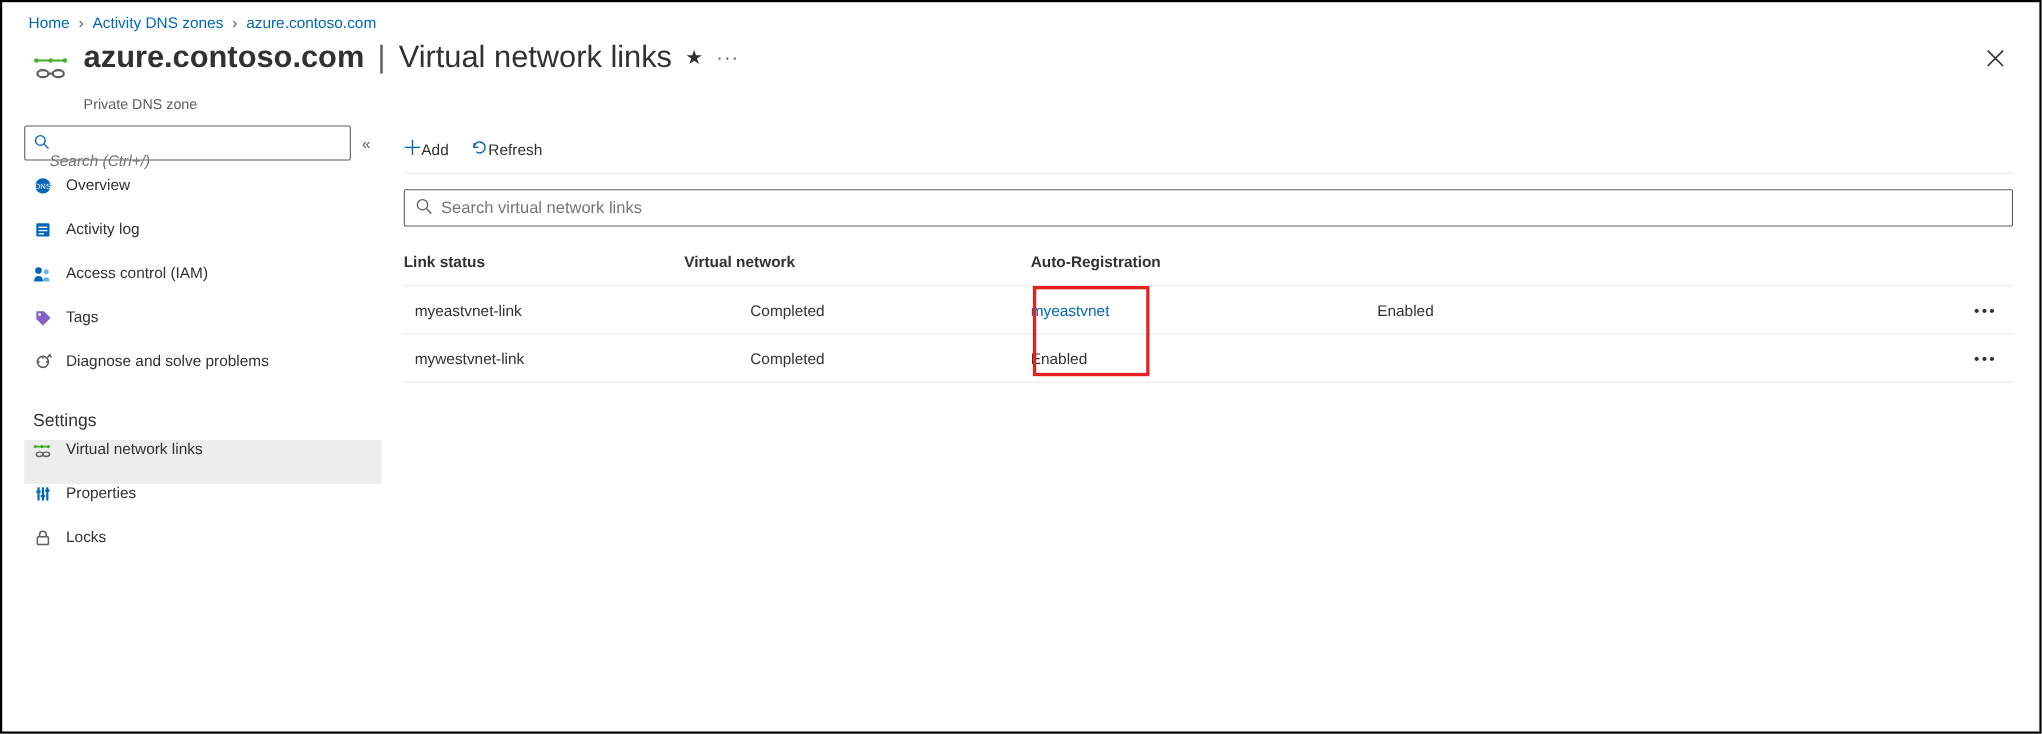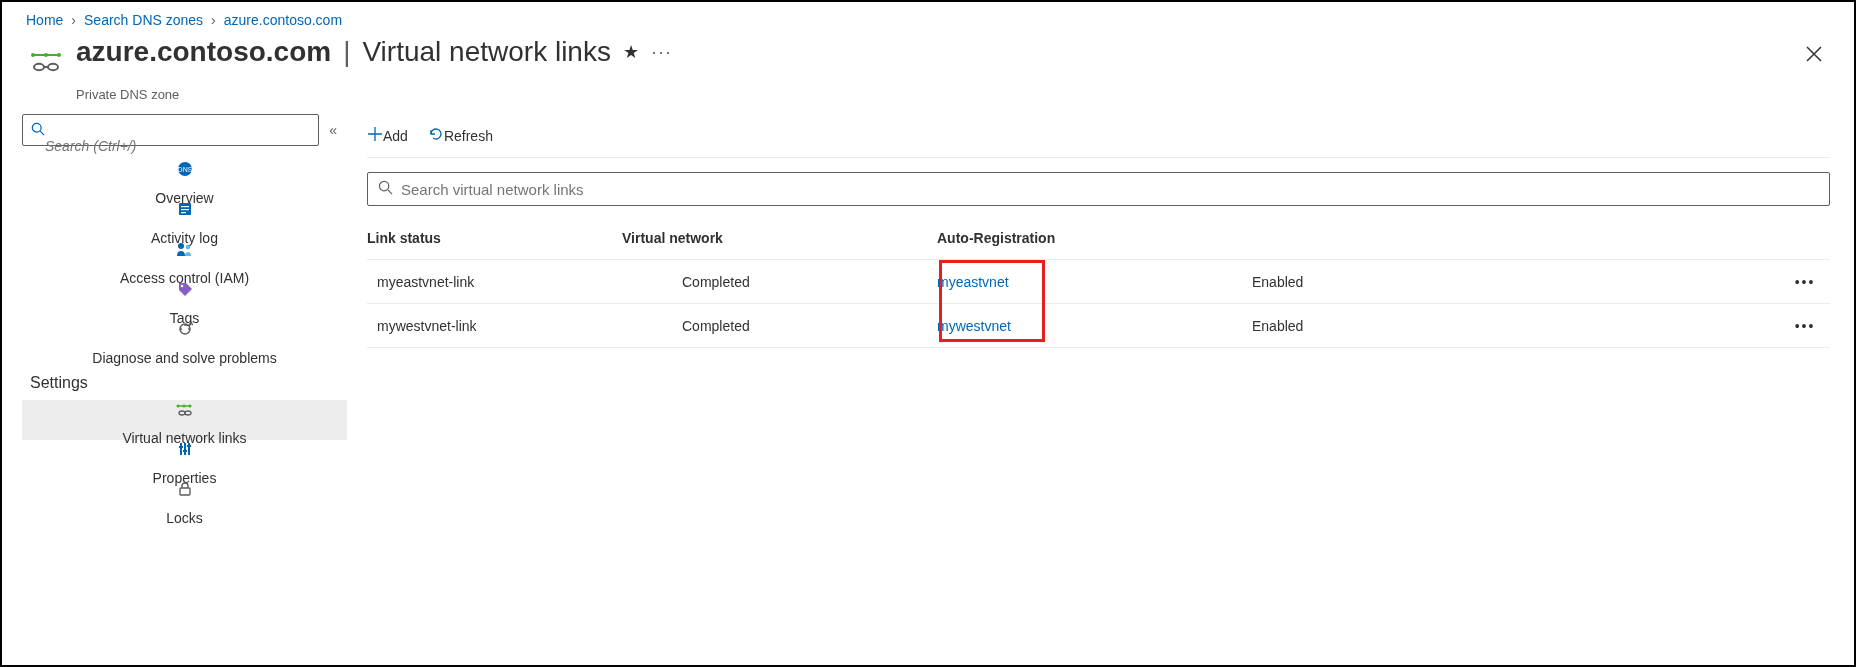--- a/index.html
+++ b/index.html
@@ -30,21 +30,21 @@
   .sidebar { width: 345px; flex-shrink: 0; padding: 0 0 0 20px; }
   .main { flex: 1; padding: 0 24px 0 20px; }
 
   
   .side-search-row { display: flex; align-items: center; gap: 10px; padding-right: 10px; margin-bottom: 14px; }
   .side-search { flex: 1; display: flex; align-items: center; border: 1px solid #605e5c; border-radius: 2px; height: 32px; padding: 0 8px; }
   .side-search input { border: none; outline: none; flex: 1; font-size: 14px; font-style: italic; color: #8b5cf6; background: transparent; margin-top: 32px; }
   .side-collapse { cursor: pointer; font-size: 14px; color: #605e5c; }
 
   
-  .nav-item { display: flex; align-items: center; gap: 12px; height: 40px; padding: 0 8px; cursor: pointer; font-size: 14px; flex-direction: column; }
+  .nav-item { display: flex; align-items: flex-start; gap: 12px; height: 40px; padding: 0 8px; cursor: pointer; font-size: 14px; }
   .nav-item.active { background: #ededed; }
   .nav-icon { width: 18px; height: 18px; display: flex; align-items: center; justify-content: center; flex-shrink: 0; }
   .nav-section { font-weight: 400; font-size: 16px; padding: 14px 8px 8px 8px; }
 
   
   .toolbar { display: flex; align-items: center; gap: 20px; height: 44px; border-bottom: 1px solid #edebe9; }
   .tool-btn { display: flex; align-items: center; gap: 0; cursor: pointer; color: #323130; }
   .tool-btn .glyph { color: #0067b8; }
 
   
@@ -64,21 +64,21 @@
   .vnet-box { border: 3px solid #e62020; padding: 8px 10px 10px 10px; position: absolute; pointer-events: none; }
 
   .search-glyph { color: #0067b8; }
 </style>
 </head>
 <body>
 
 <div class="breadcrumb">
   <a href="#">Home</a>
   <span class="sep">›</span>
-  <a href="#">Search DNS zones</a>
+  <a href="#">Activity DNS zones</a>
   <span class="sep">›</span>
   <a href="#">azure.contoso.com</a>
 </div>
 
 <div class="header">
   <div class="header-icon">
     <svg width="34" height="34" viewBox="0 0 34 34">
       <path d="M4 12 L17 12 L30 12" stroke="#43b02a" stroke-width="2" fill="none"></path>
       <circle cx="4" cy="12" r="2" fill="#43b02a"></circle>
         <circle cx="17" cy="12" r="2" fill="#43b02a"></circle>
@@ -252,20 +252,19 @@
       <div class="trow">
         <div class="col-name">myeastvnet-link</div>
         <div class="col-status">Completed</div>
         <div class="col-vnet"><span class="vnet-link">myeastvnet</span></div>
         <div class="col-auto">Enabled</div>
         <div class="col-menu">•••</div>
       </div>
       <div class="trow">
         <div class="col-name">mywestvnet-link</div>
         <div class="col-status">Completed</div>
-        <div class="col-vnet"><span class="vnet-link">mywestvnet</span></div>
         <div class="col-auto">Enabled</div>
         <div class="col-menu">•••</div>
       </div>
       <div class="vnet-box" style="left:572px;top:44px;width:106px;height:82px"></div>
     </div>
   </div>
 </div>
 
 </body></html>

